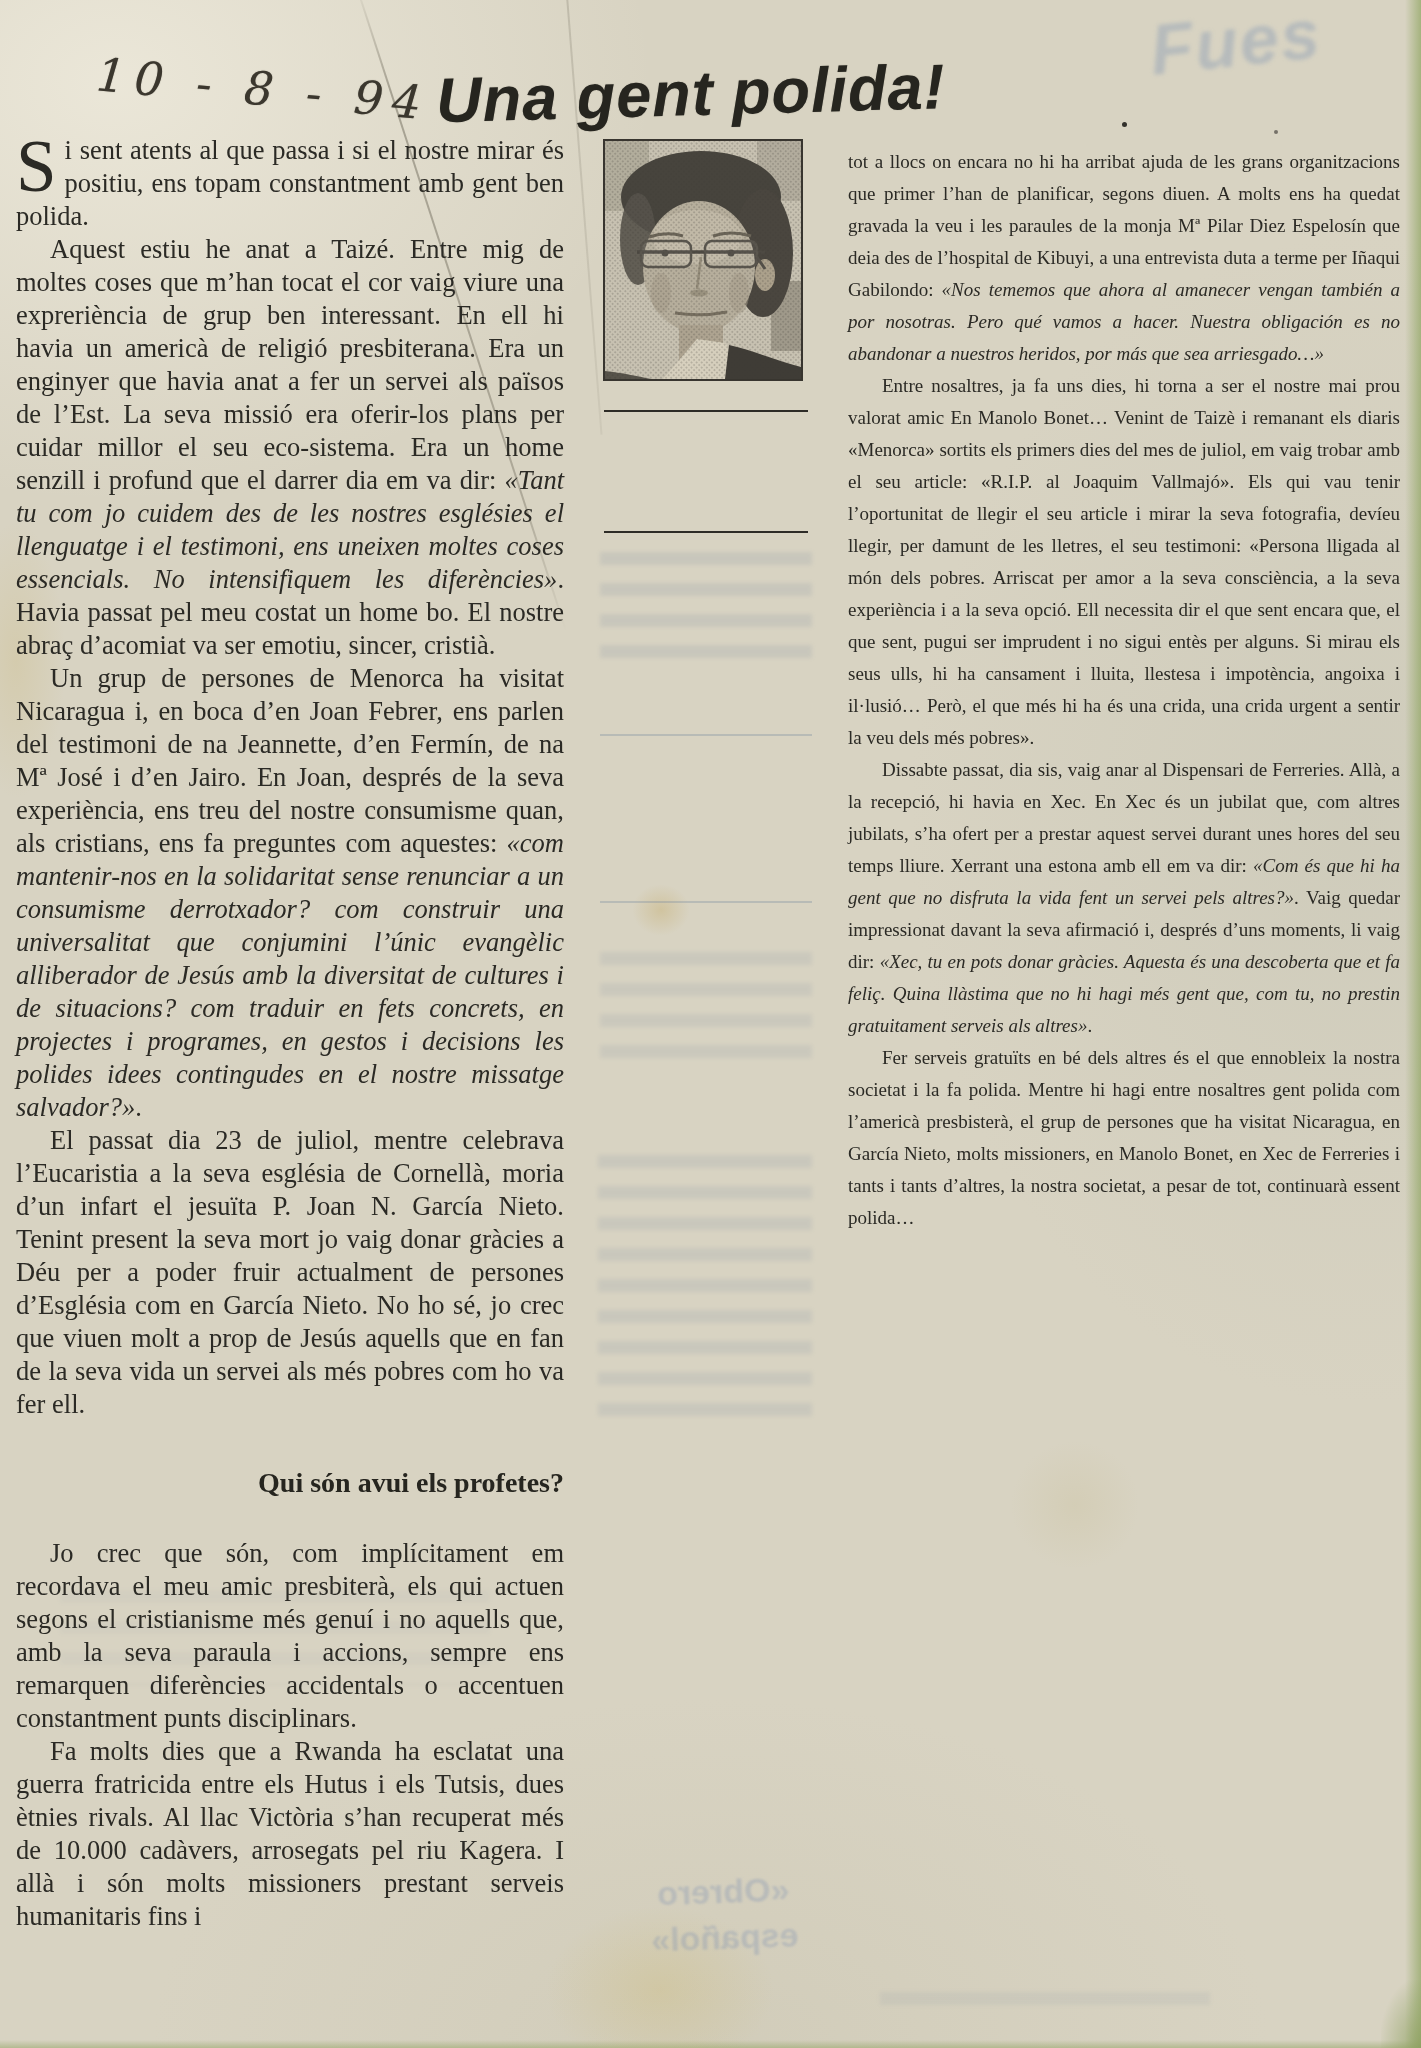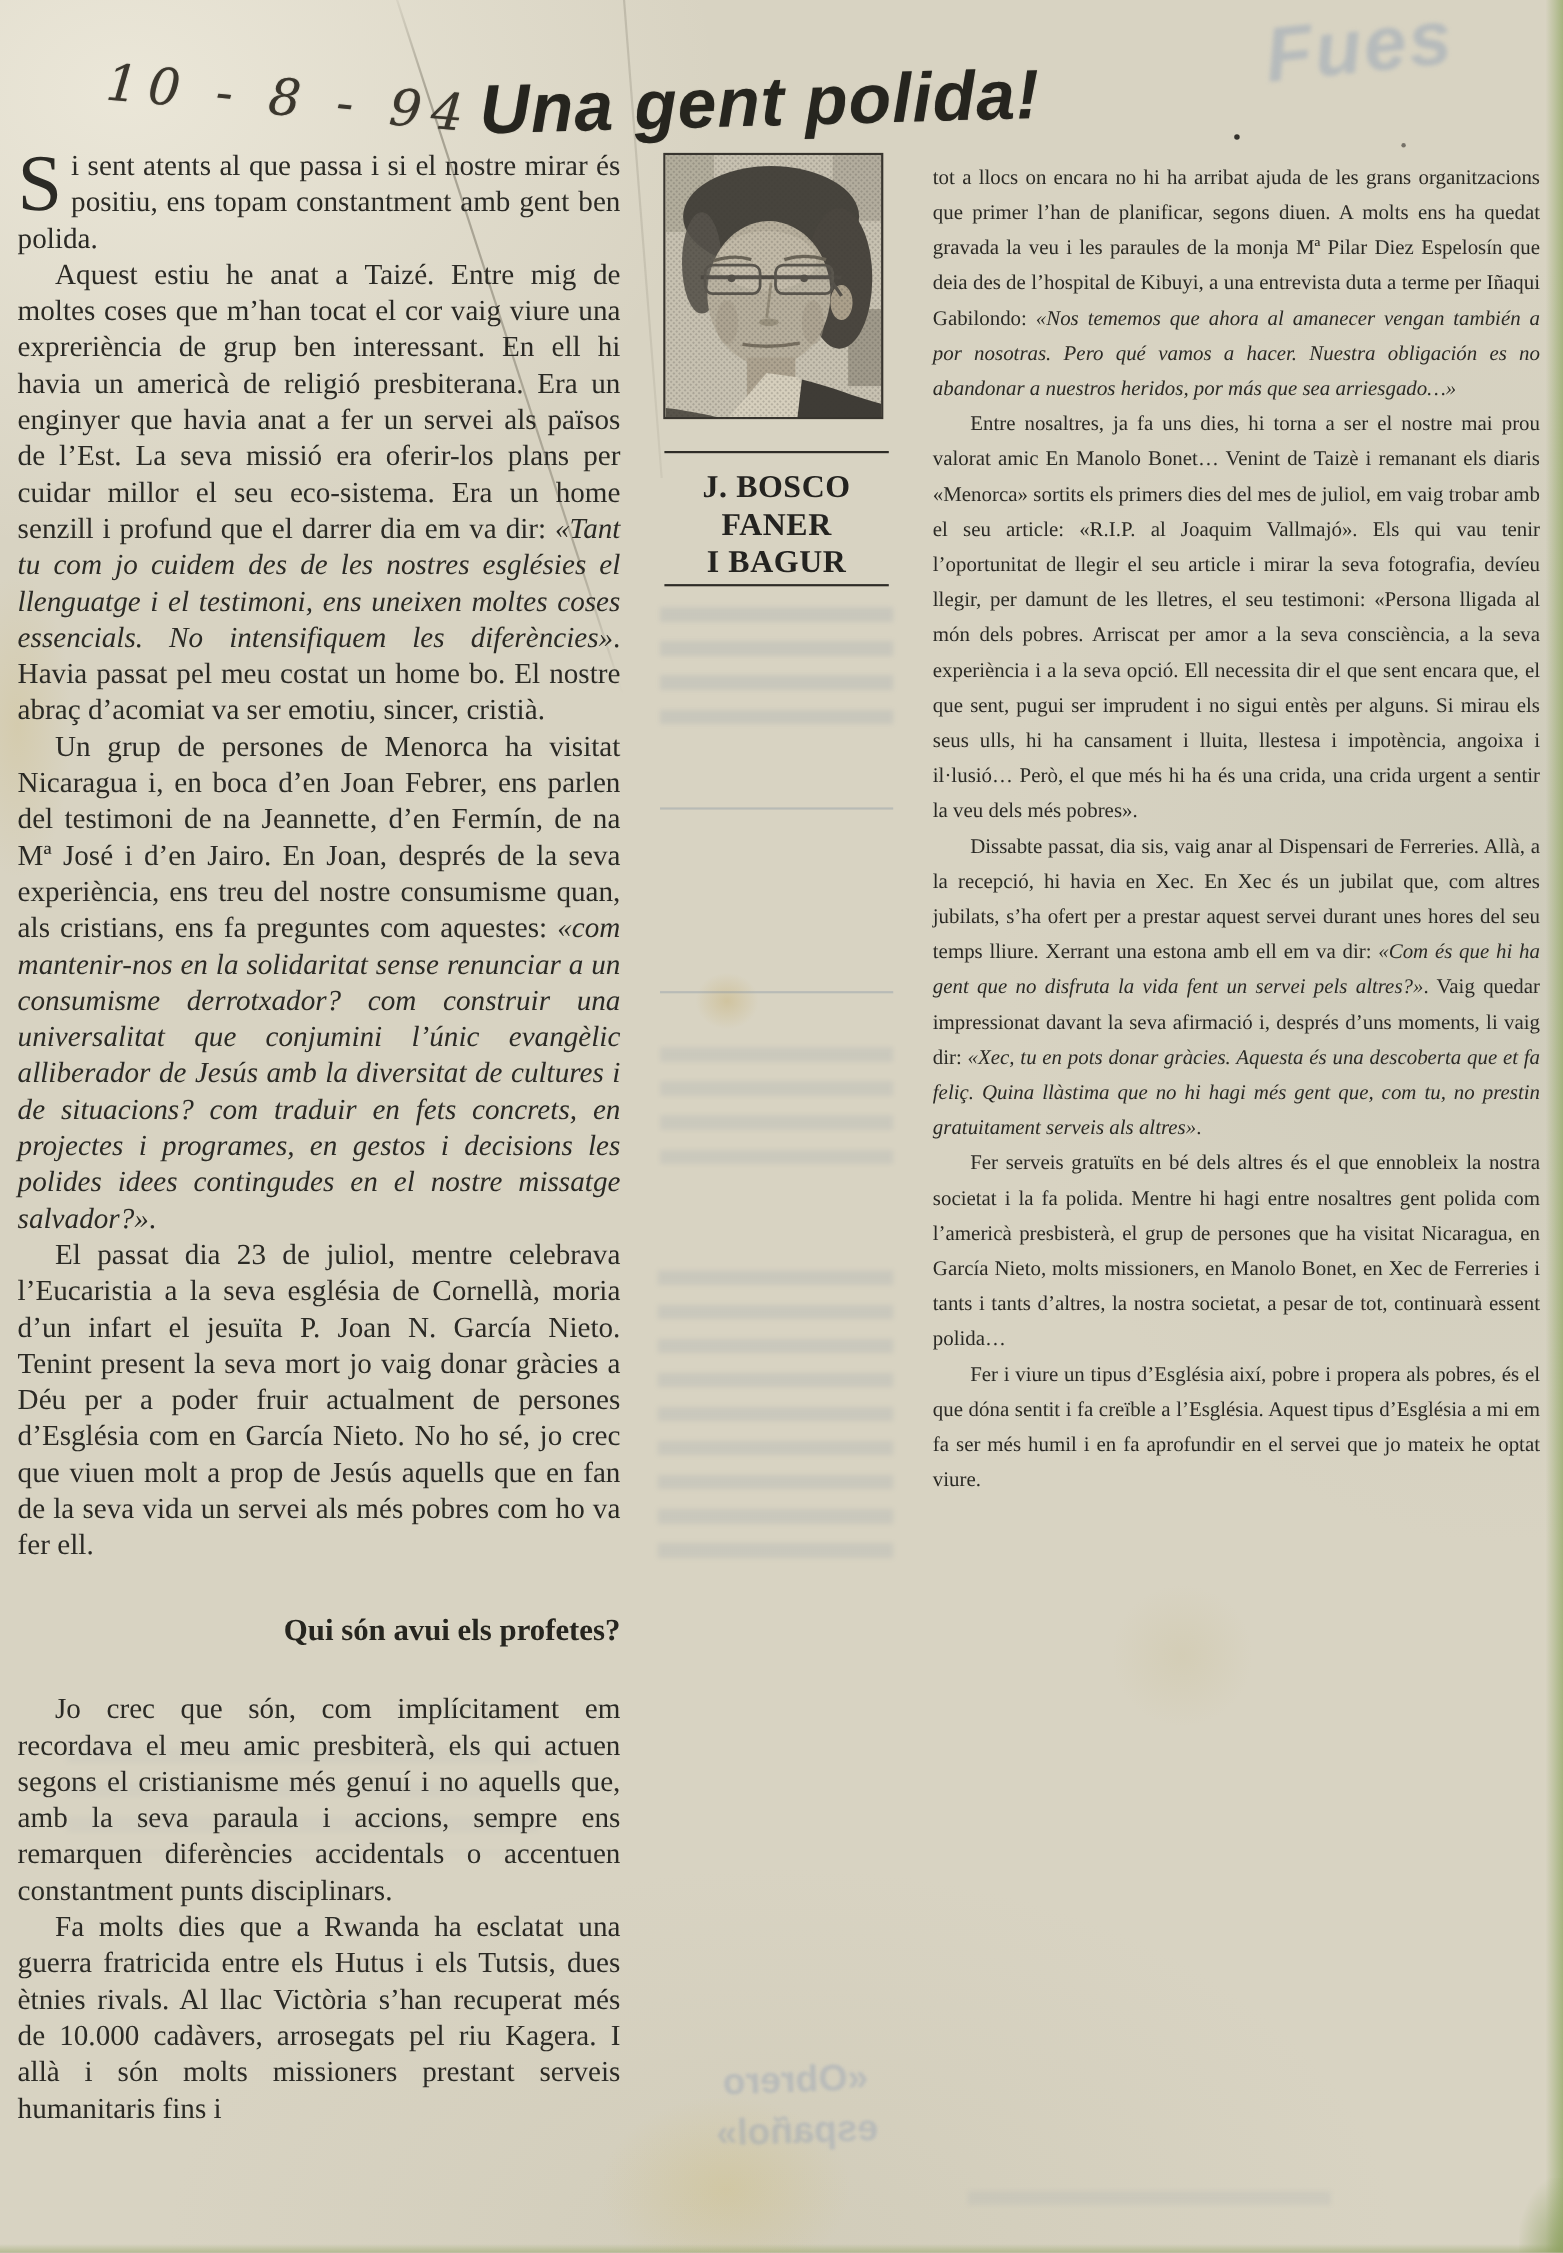--- a/index.html
+++ b/index.html
@@ -191,37 +191,31 @@
       <rect x="74" y="184" width="44" height="36" fill="#ada390"></rect>
       <path d="M58,238 L92,198 L120,202 L150,238 Z" fill="#d6cfbd"></path>
 
       <path d="M124,204 C150,210 172,220 196,226 L196,238 L120,238 Z" fill="#3f3c36"></path>
       <path d="M0,230 C18,232 32,235 46,238 L0,238 Z" fill="#57534a"></path>
 
       <rect width="196" height="238" fill="url(#ht)" opacity=".26"></rect>
     </svg>
   </div>
   <div class="caption-rule rule-top"></div>
-  <div class="photo-caption" id="photo-caption">
-      <div>J. BOSCO</div>
-      <div>FANER</div>
-      <div>I BAGUR</div>
-    </div>
   <div class="caption-rule rule-bottom"></div>
 
   <div class="col col-left" id="col-left">
       <p><span class="dropcap">S</span><span>i sent atents al que passa i si el nostre mirar és positiu, ens topam constantment amb gent ben polida.</span></p>
       <p class="indent"><span>Aquest estiu he anat a Taizé. Entre mig de moltes coses que m’han tocat el cor vaig viure una expreriència de grup ben interessant. En ell hi havia un americà de religió presbiterana. Era un enginyer que havia anat a fer un servei als països de l’Est. La seva missió era oferir-los plans per cuidar millor el seu eco-sistema. Era un home senzill i profund que el darrer dia em va dir: </span><i>«Tant tu com jo cuidem des de les nostres esglésies el llenguatge i el testimoni, ens uneixen moltes coses essencials. No intensifiquem les diferències»</i><span>. Havia passat pel meu costat un home bo. El nostre abraç d’acomiat va ser emotiu, sincer, cristià.</span></p>
       <p class="indent"><span>Un grup de persones de Menorca ha visitat Nicaragua i, en boca d’en Joan Febrer, ens parlen del testimoni de na Jeannette, d’en Fermín, de na Mª José i d’en Jairo. En Joan, després de la seva experiència, ens treu del nostre consumisme quan, als cristians, ens fa preguntes com aquestes: </span><i>«com mantenir-nos en la solidaritat sense renunciar a un consumisme derrotxador? com construir una universalitat que conjumini l’únic evangèlic alliberador de Jesús amb la diversitat de cultures i de situacions? com traduir en fets concrets, en projectes i programes, en gestos i decisions les polides idees contingudes en el nostre missatge salvador?»</i><span>.</span></p>
       <p class="indent"><span>El passat dia 23 de juliol, mentre celebrava l’Eucaristia a la seva església de Cornellà, moria d’un infart el jesuïta P. Joan N. García Nieto. Tenint present la seva mort jo vaig donar gràcies a Déu per a poder fruir actualment de persones d’Església com en García Nieto. No ho sé, jo crec que viuen molt a prop de Jesús aquells que en fan de la seva vida un servei als més pobres com ho va fer ell.</span></p>
       <h2>Qui són avui els profetes?</h2>
       <p class="indent"><span>Jo crec que són, com implícitament em recordava el meu amic presbiterà, els qui actuen segons el cristianisme més genuí i no aquells que, amb la seva paraula i accions, sempre ens remarquen diferències accidentals o accentuen constantment punts disciplinars.</span></p>
       <p class="indent"><span>Fa molts dies que a Rwanda ha esclatat una guerra fratricida entre els Hutus i els Tutsis, dues ètnies rivals. Al llac Victòria s’han recuperat més de 10.000 cadàvers, arrosegats pel riu Kagera. I allà i són molts missioners prestant serveis humanitaris fins i</span></p>
     </div>
   <div class="col col-right" id="col-right">
       <p><span>tot a llocs on encara no hi ha arribat ajuda de les grans organitzacions que primer l’han de planificar, segons diuen. A molts ens ha quedat gravada la veu i les paraules de la monja Mª Pilar Diez Espelosín que deia des de l’hospital de Kibuyi, a una entrevista duta a terme per Iñaqui Gabilondo: </span><i>«Nos tememos que ahora al amanecer vengan también a por nosotras. Pero qué vamos a hacer. Nuestra obligación es no abandonar a nuestros heridos, por más que sea arriesgado…»</i></p>
       <p class="indent"><span>Entre nosaltres, ja fa uns dies, hi torna a ser el nostre mai prou valorat amic En Manolo Bonet… Venint de Taizè i remanant els diaris «Menorca» sortits els primers dies del mes de juliol, em vaig trobar amb el seu article: «R.I.P. al Joaquim Vallmajó». Els qui vau tenir l’oportunitat de llegir el seu article i mirar la seva fotografia, devíeu llegir, per damunt de les lletres, el seu testimoni: «Persona lligada al món dels pobres. Arriscat per amor a la seva consciència, a la seva experiència i a la seva opció. Ell necessita dir el que sent encara que, el que sent, pugui ser imprudent i no sigui entès per alguns. Si mirau els seus ulls, hi ha cansament i lluita, llestesa i impotència, angoixa i il·lusió… Però, el que més hi ha és una crida, una crida urgent a sentir la veu dels més pobres».</span></p>
       <p class="indent"><span>Dissabte passat, dia sis, vaig anar al Dispensari de Ferreries. Allà, a la recepció, hi havia en Xec. En Xec és un jubilat que, com altres jubilats, s’ha ofert per a prestar aquest servei durant unes hores del seu temps lliure. Xerrant una estona amb ell em va dir: </span><i>«Com és que hi ha gent que no disfruta la vida fent un servei pels altres?»</i><span>. Vaig quedar impressionat davant la seva afirmació i, després d’uns moments, li vaig dir: </span><i>«Xec, tu en pots donar gràcies. Aquesta és una descoberta que et fa feliç. Quina llàstima que no hi hagi més gent que, com tu, no prestin gratuitament serveis als altres»</i><span>.</span></p>
       <p class="indent"><span>Fer serveis gratuïts en bé dels altres és el que ennobleix la nostra societat i la fa polida. Mentre hi hagi entre nosaltres gent polida com l’americà presbisterà, el grup de persones que ha visitat Nicaragua, en García Nieto, molts missioners, en Manolo Bonet, en Xec de Ferreries i tants i tants d’altres, la nostra societat, a pesar de tot, continuarà essent polida…</span></p>
-      <p class="indent"><span>Fer i viure un tipus d’Església així, pobre i propera als pobres, és el que dóna sentit i fa creïble a l’Església. Aquest tipus d’Església a mi em fa ser més humil i en fa aprofundir en el servei que jo mateix he optat viure.</span></p>
     </div>
 
 </div>
 
 </body></html>

